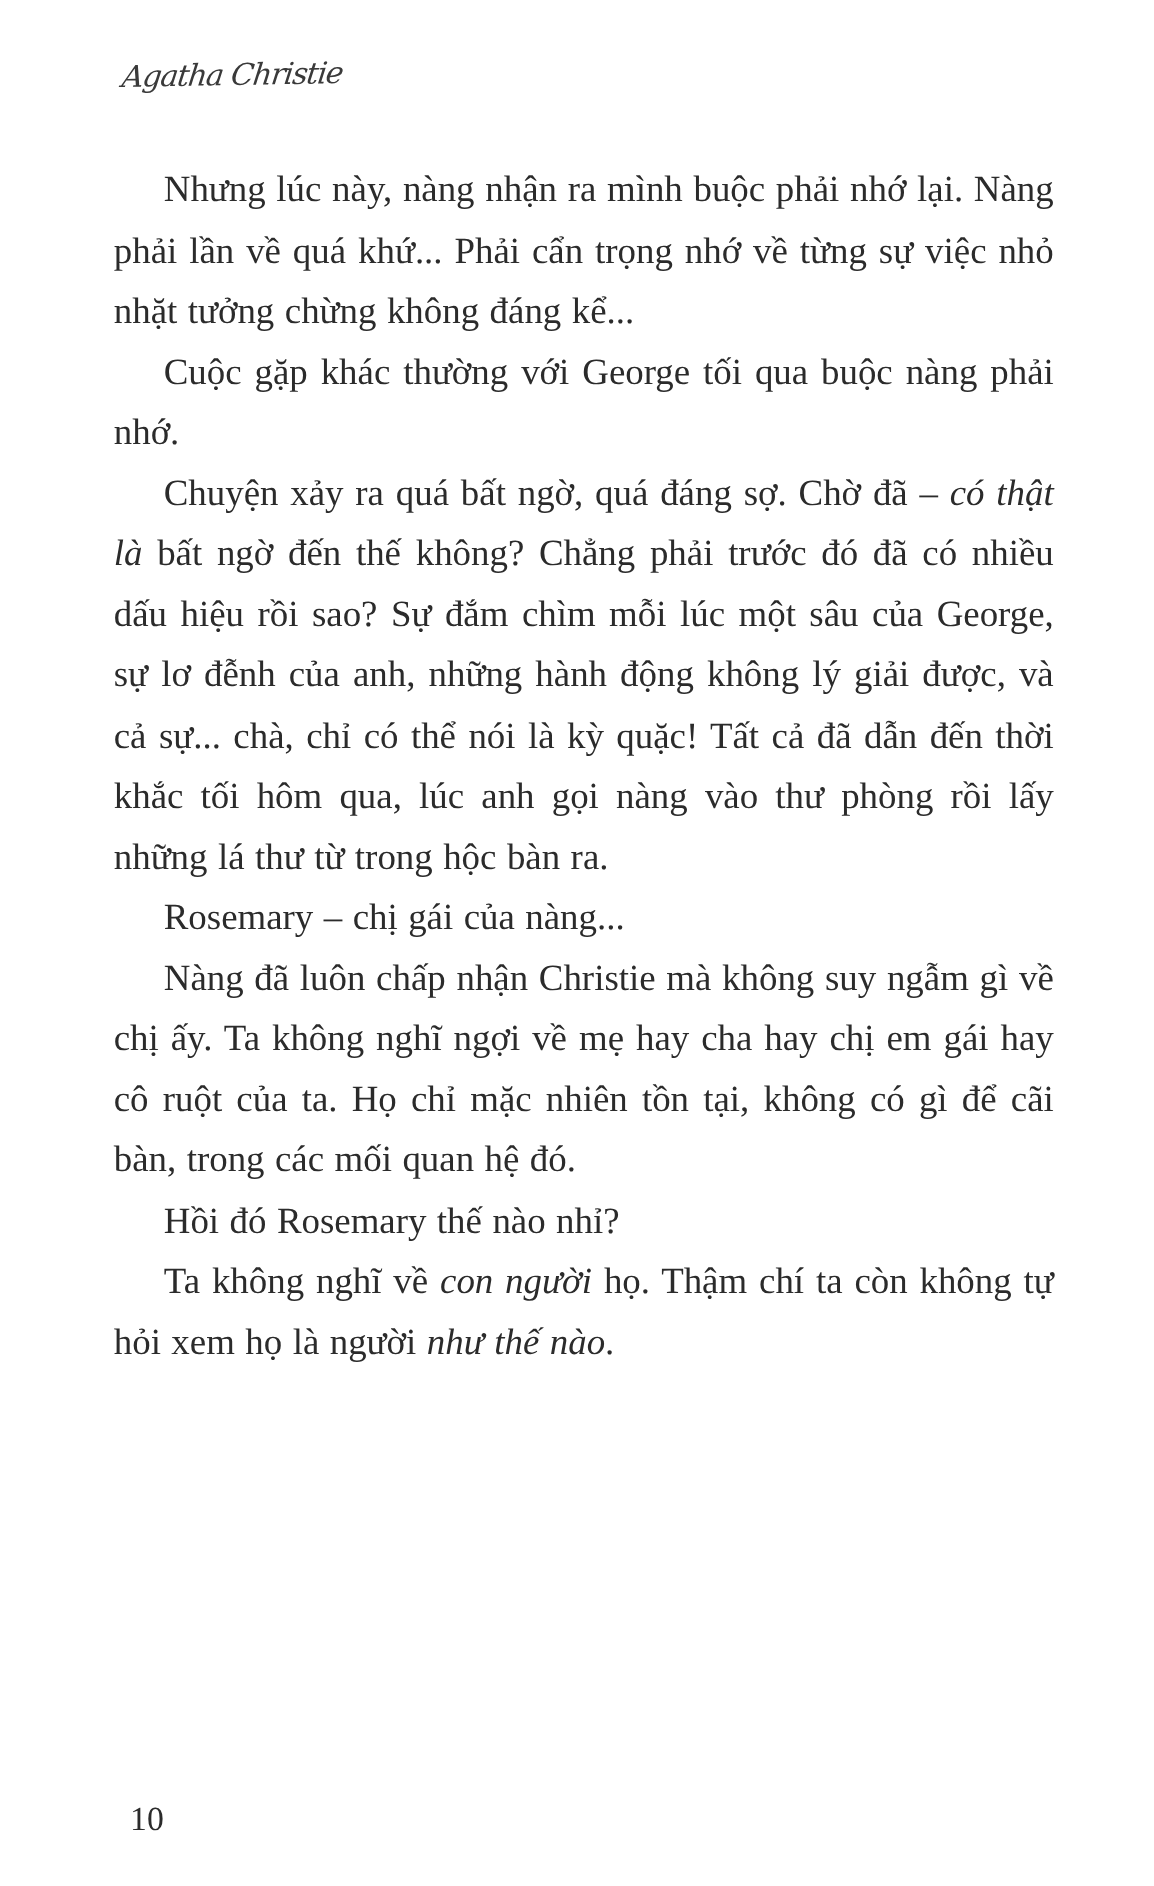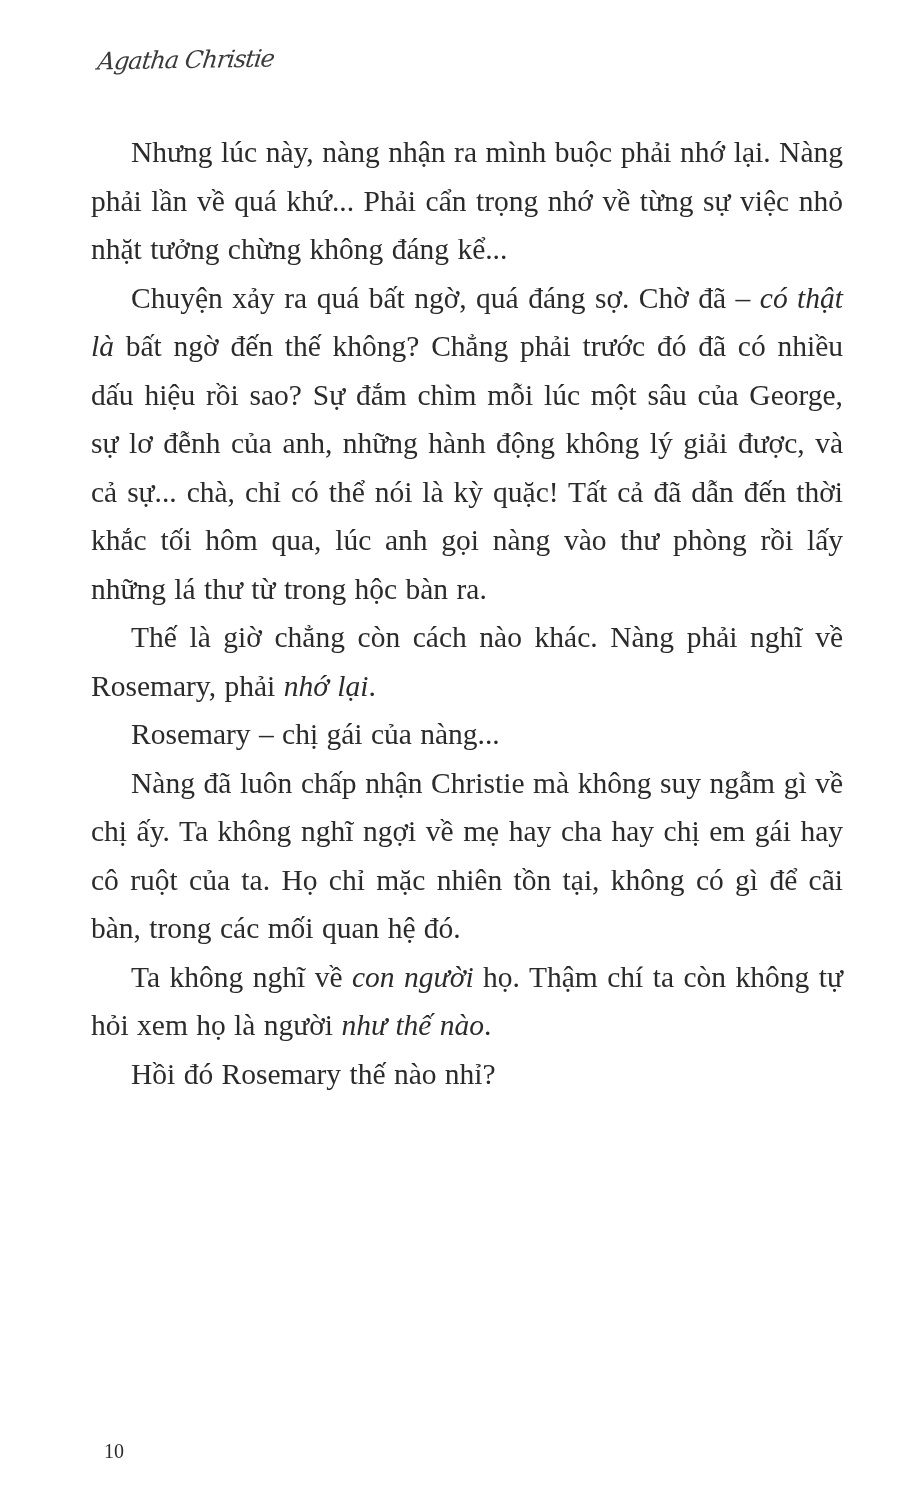--- a/index.html
+++ b/index.html
@@ -48,36 +48,36 @@
   }
 
   .content p .it {
     font-style: italic;
   }
 
   .page-number {
     position: absolute;
     left: 104px;
     top: 1440px;
-    font-size: 20px;
+    font-size: 27px;
     color: #2b2b2b;
   }
 </style>
 </head>
 <body>
 
 <div class="page">
 
   <div class="signature">Agatha Christie</div>
 
   <div class="content">
       <p><span>Nhưng lúc này, nàng nhận ra mình buộc phải nhớ lại. Nàng phải lần về quá khứ... Phải cẩn trọng nhớ về từng sự việc nhỏ nhặt tưởng chừng không đáng kể...</span></p>
+      <p><span>Cuộc gặp khác thường với George tối qua buộc nàng phải nhớ.</span></p>
       <p><span>Chuyện xảy ra quá bất ngờ, quá đáng sợ. Chờ đã – </span><span class="it">có thật là</span><span> bất ngờ đến thế không? Chẳng phải trước đó đã có nhiều dấu hiệu rồi sao? Sự đắm chìm mỗi lúc một sâu của George, sự lơ đễnh của anh, những hành động không lý giải được, và cả sự... chà, chỉ có thể nói là kỳ quặc! Tất cả đã dẫn đến thời khắc tối hôm qua, lúc anh gọi nàng vào thư phòng rồi lấy những lá thư từ trong hộc bàn ra.</span></p>
-      <p><span>Thế là giờ chẳng còn cách nào khác. Nàng phải nghĩ về Rosemary, phải </span><span class="it">nhớ lại</span><span>.</span></p>
       <p><span>Rosemary – chị gái của nàng...</span></p>
       <p><span>Nàng đã luôn chấp nhận Christie mà không suy ngẫm gì về chị ấy. Ta không nghĩ ngợi về mẹ hay cha hay chị em gái hay cô ruột của ta. Họ chỉ mặc nhiên tồn tại, không có gì để cãi bàn, trong các mối quan hệ đó.</span></p>
+      <p><span>Hồi đó Rosemary thế nào nhỉ?</span></p>
       <p><span>Ta không nghĩ về </span><span class="it">con người</span><span> họ. Thậm chí ta còn không tự hỏi xem họ là người </span><span class="it">như thế nào</span><span>.</span></p>
-      <p><span>Hồi đó Rosemary thế nào nhỉ?</span></p>
     </div>
 
   <div class="page-number">10</div>
 
 </div>
 
 </body></html>

